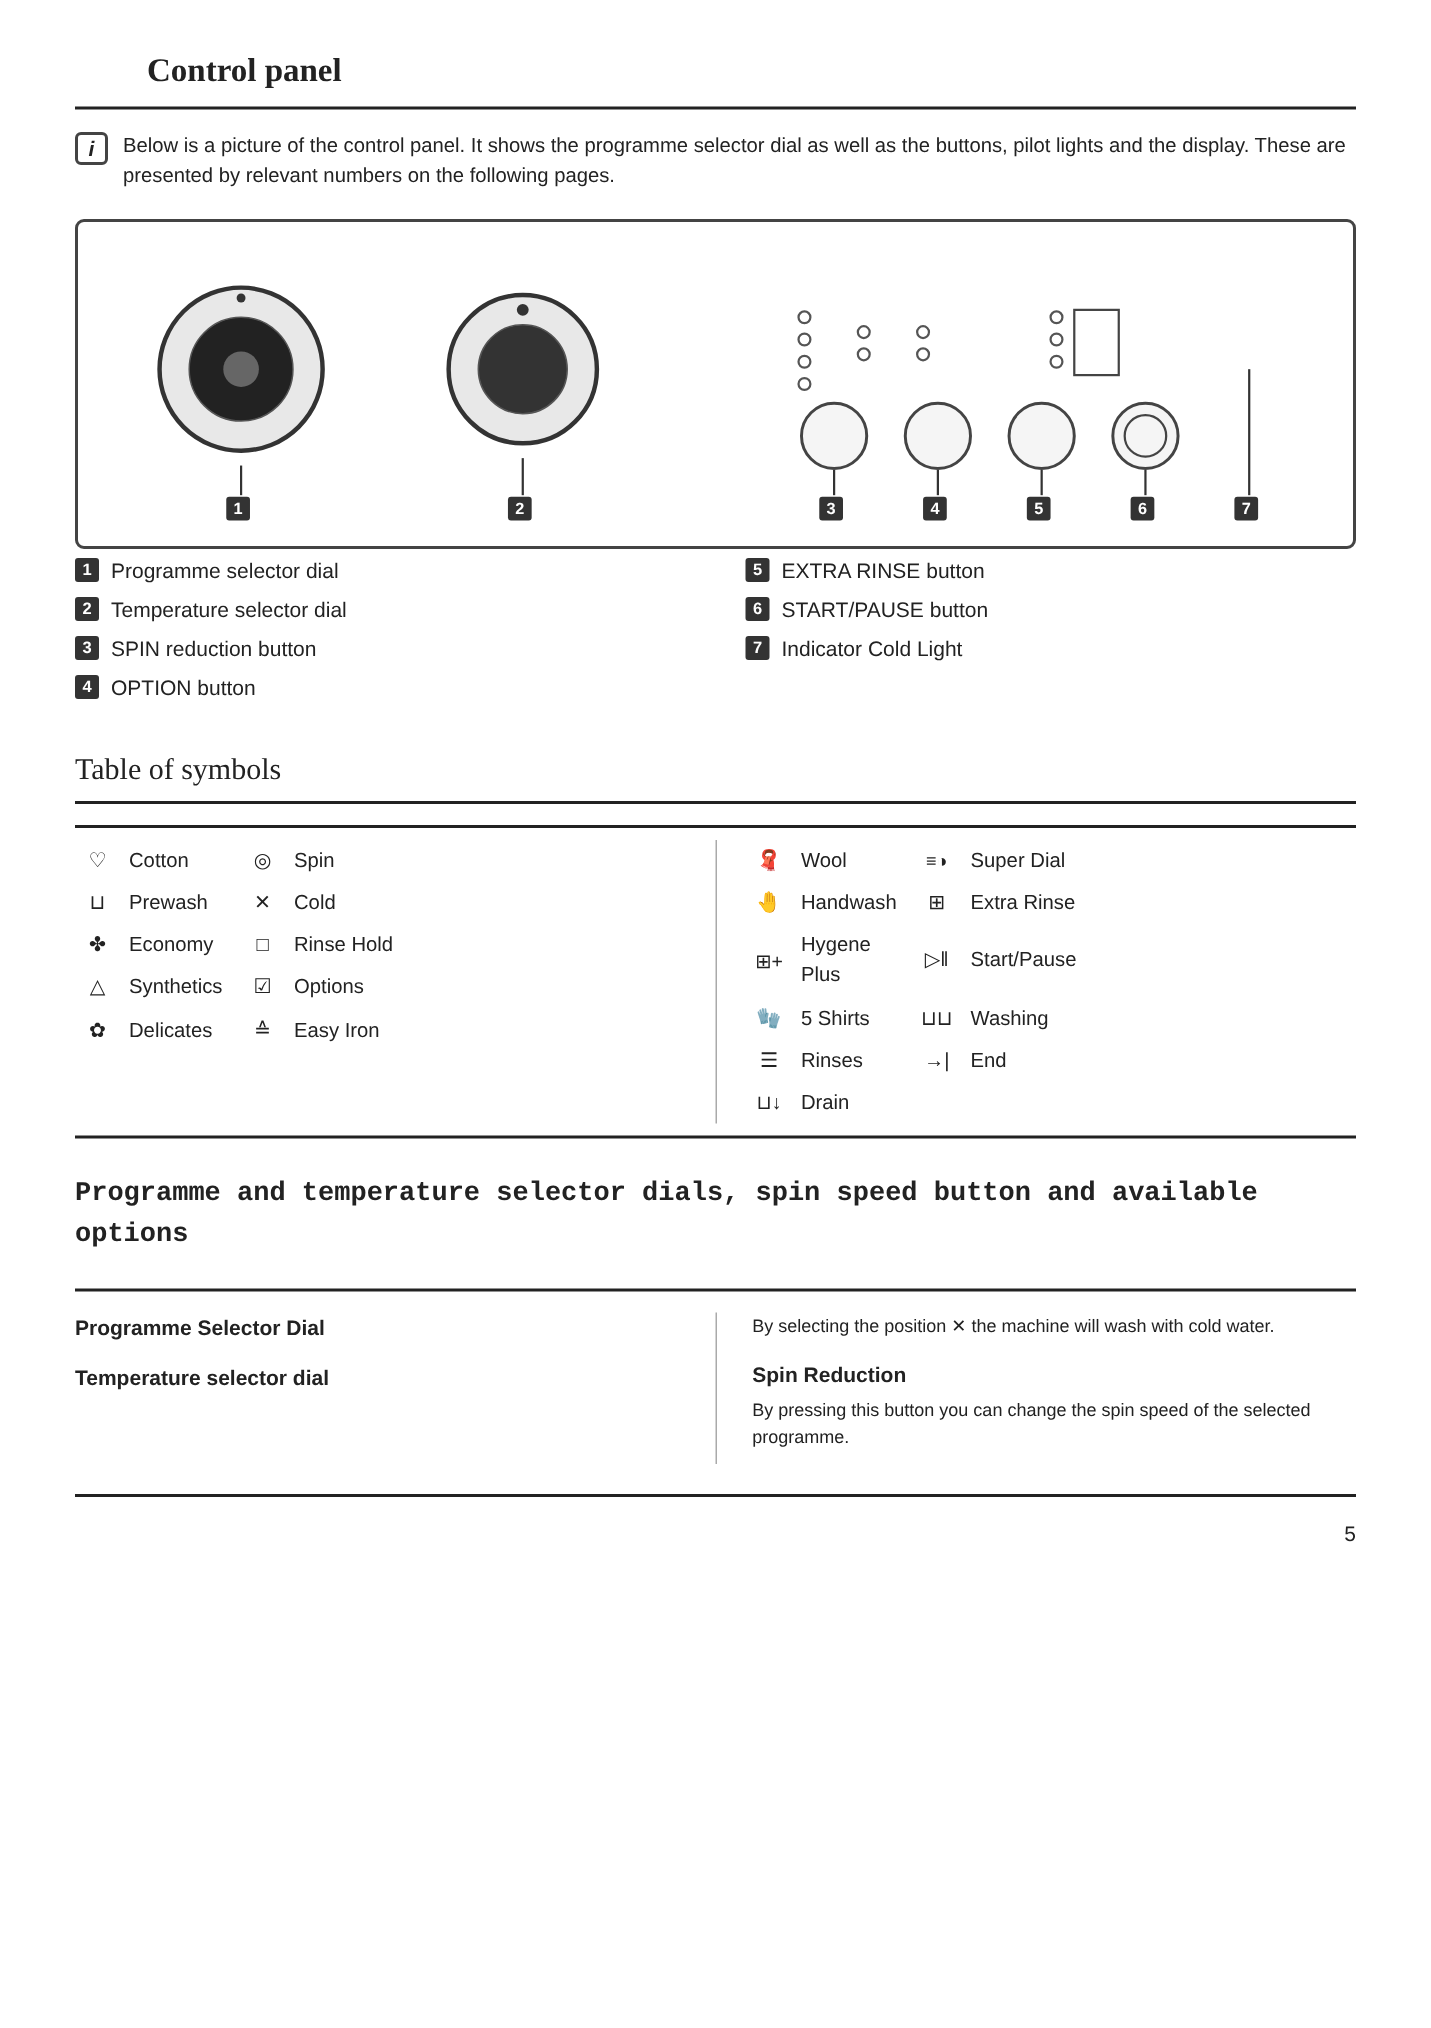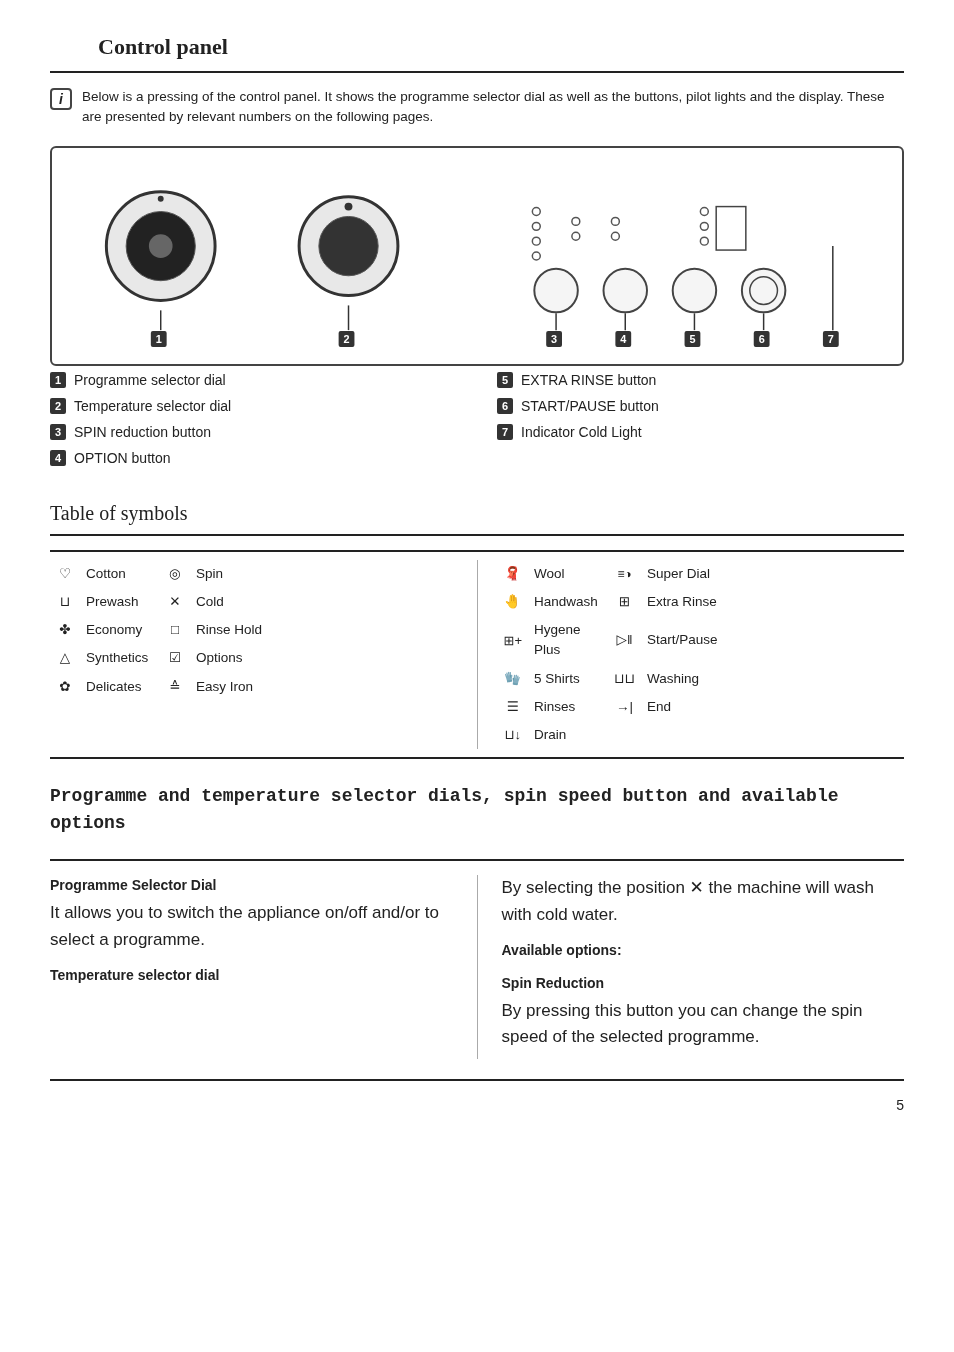--- a/index.html
+++ b/index.html
@@ -173,21 +173,21 @@
       font-weight: bold;
       margin-bottom: 4px;
       margin-top: 12px;
     }
 
     h3.sub-heading:first-child {
       margin-top: 0;
     }
 
     p.body-text {
-      font-size: 17px;
+      font-size: 12px;
       line-height: 1.55;
       margin-bottom: 8px;
     }
 
     
     .cp-diagram {
       width: 100%;
       height: 220px;
       border: 2px solid #444;
       border-radius: 6px;
@@ -202,21 +202,21 @@
     }
   </style>
 </head>
 <body>
 
 <h1 class="section-title">Control panel</h1>
 <hr class="title-rule">
 
 <div class="info-box">
   <span class="info-icon">i</span>
-  <span class="info-text">Below is a pressing of the control panel. It shows the programme selector dial as well as the buttons, pilot lights and the display. These are presented by relevant numbers on the following pages.</span>
+  <span class="info-text">Below is a picture of the control panel. It shows the programme selector dial as well as the buttons, pilot lights and the display. These are presented by relevant numbers on the following pages.</span>
 </div>
 
 <div class="cp-diagram">
   <svg class="cp-svg" viewBox="0 0 860 200" xmlns="http://www.w3.org/2000/svg">
 
     <circle cx="110" cy="90" r="55" fill="#e8e8e8" stroke="#333" stroke-width="3"></circle>
     <circle cx="110" cy="90" r="35" fill="#222" stroke="#555" stroke-width="1"></circle>
     <circle cx="110" cy="90" r="12" fill="#666"></circle>
 
     <circle cx="110" cy="42" r="3" fill="#333"></circle>
@@ -391,28 +391,26 @@
     </table>
   </div>
 </div>
 
 <h2 class="section-sub">Programme and temperature selector dials, spin speed button and available options</h2>
 <hr class="title-rule">
 
 <div class="two-col">
   <div class="two-col-left">
     <h3 class="sub-heading">Programme Selector Dial</h3>
-    <p class="body-text">It allows you to switch the appliance on/off and/or to select a programme.</p>
 
     <h3 class="sub-heading">Temperature selector dial</h3>
   </div>
   <div class="two-col-right">
     <p class="body-text">By selecting the position ✕ the machine will wash with cold water.</p>
 
-    <h3 class="sub-heading">Available options:</h3>
 
     <h3 class="sub-heading">Spin Reduction</h3>
     <p class="body-text">By pressing this button you can change the spin speed of the selected programme.</p>
   </div>
 </div>
 
 <hr class="title-rule" style="margin-top: 20px;">
 
 <div style="text-align:right; font-size:14px; margin-top:8px;">5</div>
 

